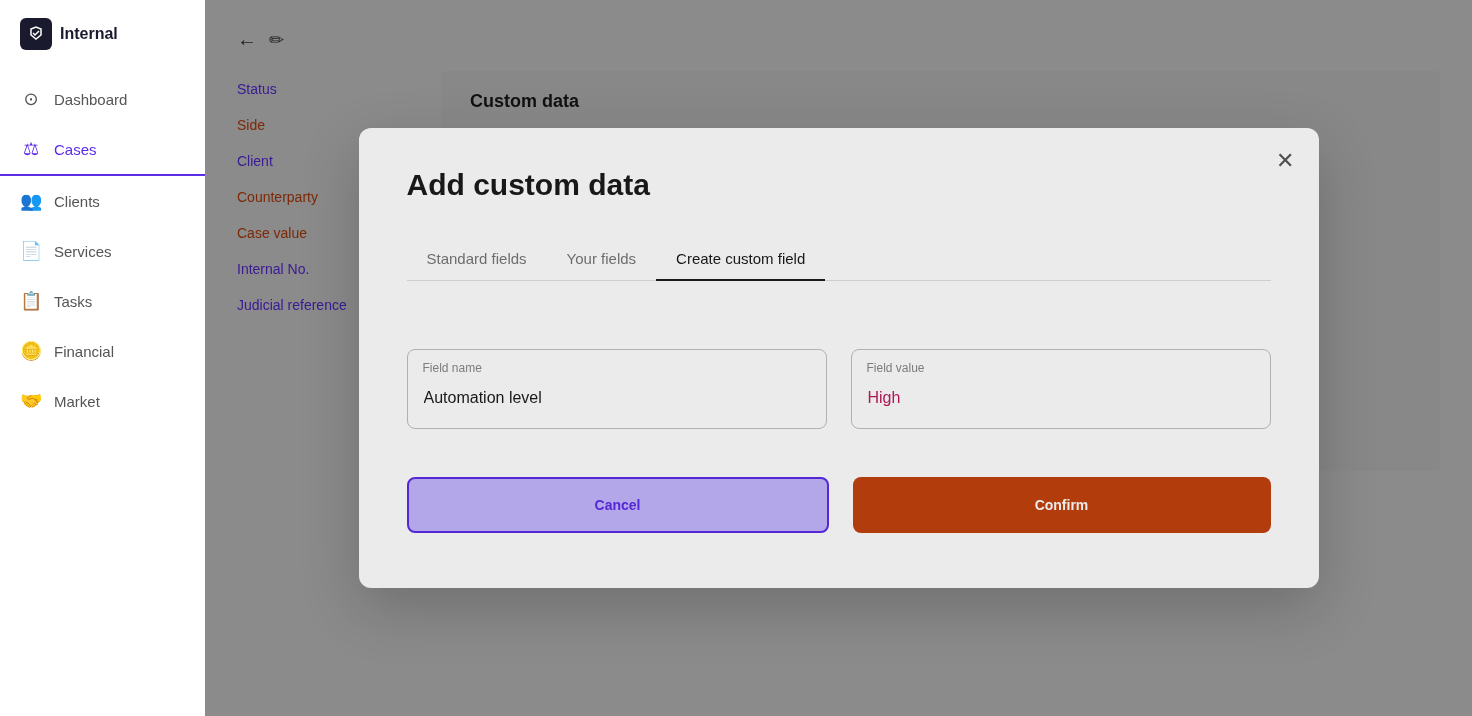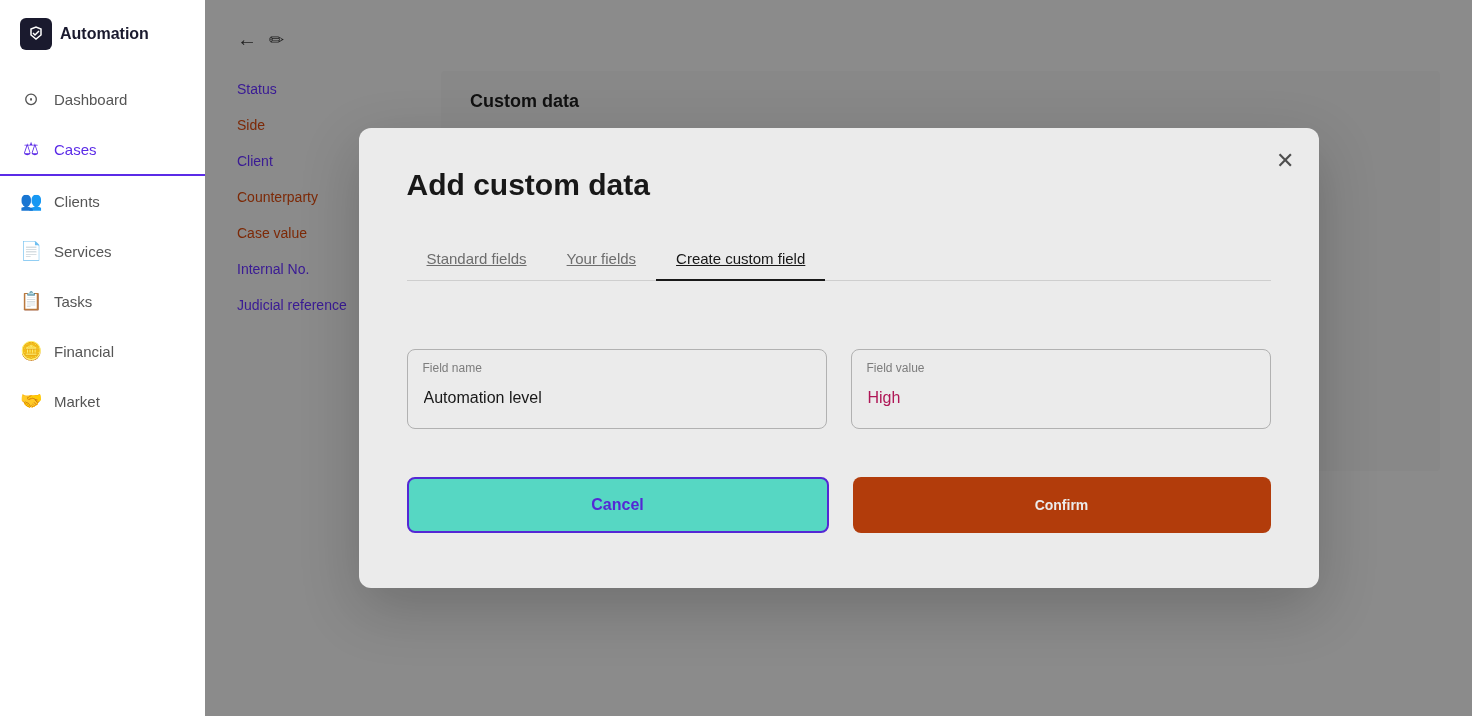--- a/index.html
+++ b/index.html
@@ -174,21 +174,20 @@
       margin-bottom: 36px;
       border-bottom: 1px solid #e0e0e0;
     }
     .modal-tab {
       padding: 12px 20px;
       font-size: 15px;
       color: #777;
       cursor: pointer;
       border-bottom: 2px solid transparent;
       margin-bottom: -1px;
-      text-decoration: underline;
     }
     .modal-tab.active {
       color: #1a1a1a;
       border-bottom: 2px solid #1a1a1a;
     }
 
     .modal-fields {
       display: flex;
       gap: 24px;
       margin-bottom: 48px;
@@ -223,23 +222,23 @@
 
     .modal-actions {
       display: flex;
       gap: 24px;
     }
     .btn-cancel {
       flex: 1;
       height: 56px;
       border: 2px solid #5b2be7;
       border-radius: 8px;
-      background: #5eead4;
+      background: #c4b5fd;
       color: #5b2be7;
-      font-size: 16px;
+      font-size: 14px;
       font-weight: 600;
       cursor: pointer;
     }
     .btn-confirm {
       flex: 1;
       height: 56px;
       border: none;
       border-radius: 8px;
       background: #c2410c;
       color: white;
@@ -252,21 +251,21 @@
 <body>
 
 <div class="sidebar">
   <div class="sidebar-logo">
     <div class="logo-icon">
       <svg width="18" height="18" viewBox="0 0 18 18" fill="none">
         <path d="M4 4 L9 2 L14 4 L14 10 Q9 14 9 14 Q9 14 4 10 Z" fill="none" stroke="white" stroke-width="1.5"></path>
         <path d="M6 8 L8 10 L12 6" stroke="white" stroke-width="1.5" fill="none"></path>
       </svg>
     </div>
-    <span class="logo-text">Automation</span>
+    <span class="logo-text">Internal</span>
   </div>
   <nav class="sidebar-nav">
     <div class="nav-item">
       <span class="nav-icon">⊙</span>
       <span>Dashboard</span>
     </div>
     <div class="nav-item active">
       <span class="nav-icon">⚖</span>
       <span>Cases</span>
     </div>

